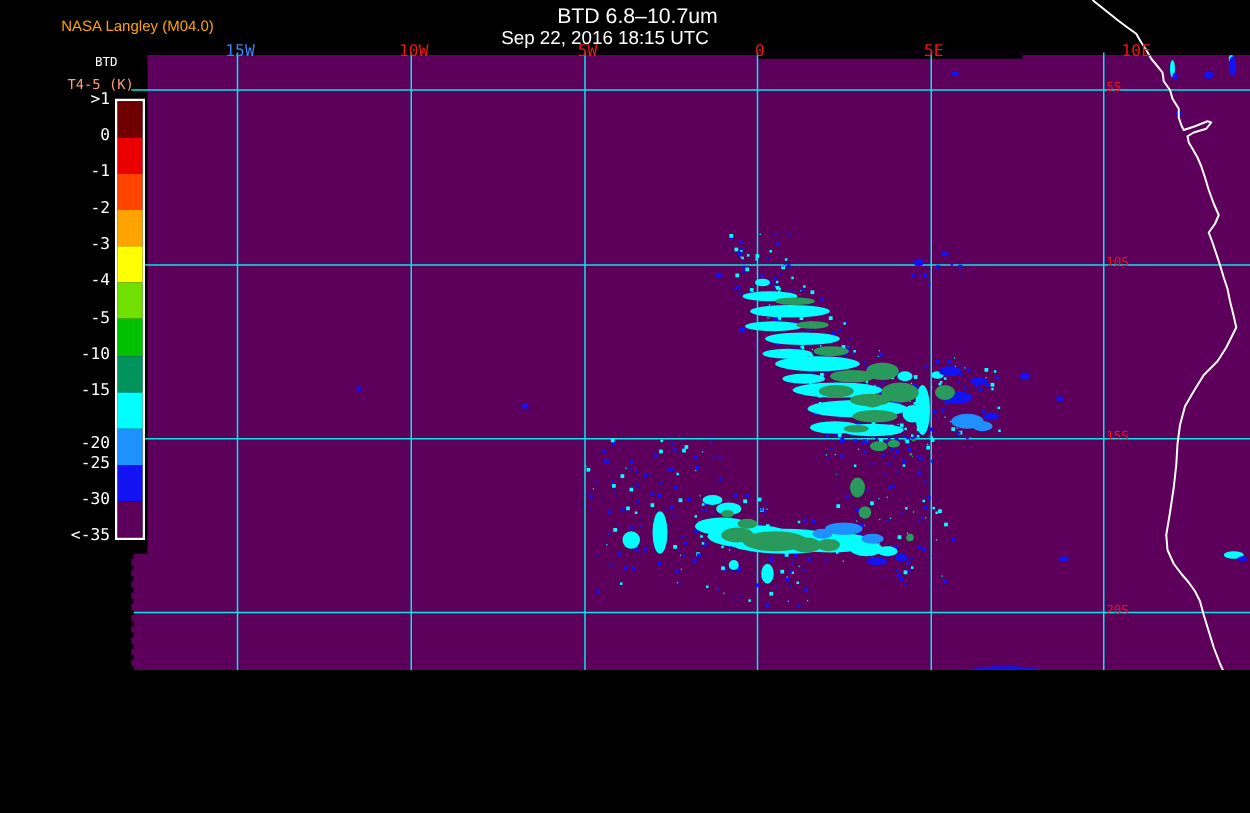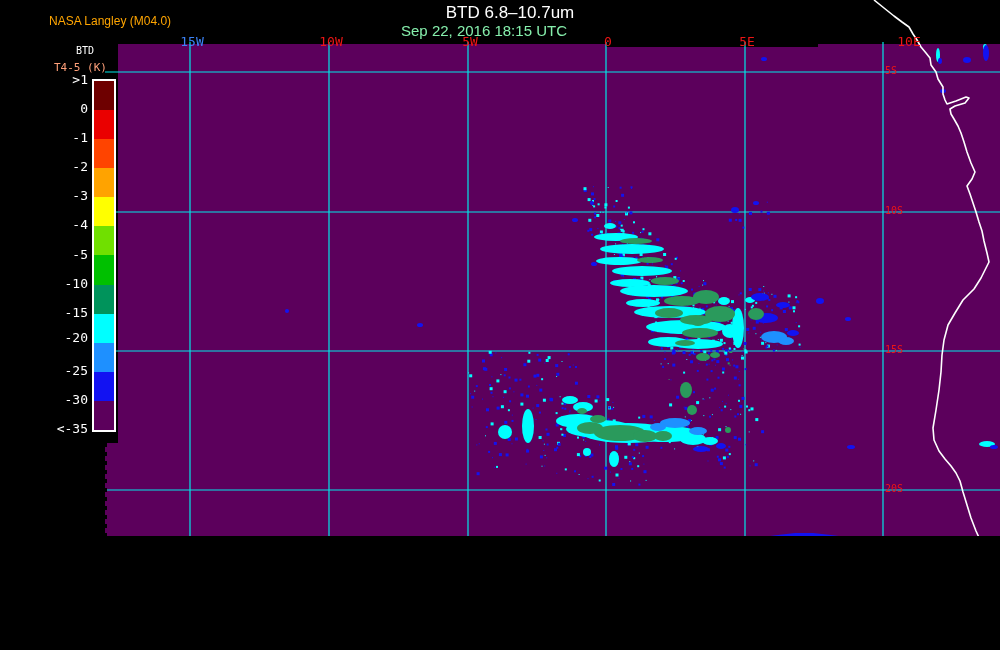--- a/index.html
+++ b/index.html
@@ -4,21 +4,21 @@
 <style>
   html,body{margin:0;padding:0;background:#000;}
   .stage{position:relative;width:1000px;height:536px;background:#000;overflow:hidden;
          font-family:"DejaVu Sans Mono",monospace;margin-left:38px;}
   .stage svg{position:absolute;left:0;top:0;}
   .credit{position:absolute;left:11px;top:14px;font-family:"Liberation Sans",sans-serif;
           font-size:12px;color:#ffa500;white-space:pre;}
   .title{position:absolute;top:3px;left:472px;transform:translateX(-50%);
          font-family:"Liberation Sans",sans-serif;font-size:17px;color:#fff;white-space:pre;}
   .subtitle{position:absolute;top:22px;left:446px;transform:translateX(-50%);
-            font-family:"Liberation Sans",sans-serif;font-size:15px;color:#86efac;white-space:pre;}
+            font-family:"Liberation Sans",sans-serif;font-size:15px;color:#ffffff;white-space:pre;}
   .cbar-title{position:absolute;left:38px;top:45px;font-size:10px;color:#fff;white-space:pre;}
   .cbar-units{position:absolute;left:16px;top:61px;font-size:11px;color:#ffa07a;white-space:pre;}
   .cbar-box{position:absolute;left:54px;top:79px;width:24px;height:353px;
             border:2px solid #fff;box-sizing:border-box;background:#000;}
   .cbar-box .seg{width:100%;}
   .cbar-label{position:absolute;width:46px;left:4px;text-align:right;
               font-size:13px;color:#fff;white-space:pre;}
   .lon-label{position:absolute;top:34px;transform:translateX(-50%);
              font-size:13px;white-space:pre;}
   .lat-label{position:absolute;left:847px;font-size:10px;white-space:pre;}
@@ -931,21 +931,21 @@
   <div id="cbarlabels">
       <div class="cbar-label" style="top: 72px;">&gt;1</div>
       <div class="cbar-label" style="top: 101.083px;">0</div>
       <div class="cbar-label" style="top: 130.167px;">-1</div>
       <div class="cbar-label" style="top: 159.25px;">-2</div>
       <div class="cbar-label" style="top: 188.333px;">-3</div>
       <div class="cbar-label" style="top: 217.417px;">-4</div>
       <div class="cbar-label" style="top: 246.5px;">-5</div>
       <div class="cbar-label" style="top: 275.583px;">-10</div>
       <div class="cbar-label" style="top: 304.667px;">-15</div>
-      <div class="cbar-label" style="top: 330px;">-20</div>
+      <div class="cbar-label" style="top: 347px;">-20</div>
       <div class="cbar-label" style="top: 362.833px;">-25</div>
       <div class="cbar-label" style="top: 391.917px;">-30</div>
       <div class="cbar-label" style="top: 421px;">&lt;-35</div>
     </div>
   <div id="lonlabels">
       <div class="lon-label" style="left: 154px; color: #3b82f6;">15W</div>
       <div class="lon-label" style="left: 293px; color: rgb(238, 21, 21);">10W</div>
       <div class="lon-label" style="left: 432px; color: rgb(238, 21, 21);">5W</div>
       <div class="lon-label" style="left: 570px; color: rgb(238, 21, 21);">0</div>
       <div class="lon-label" style="left: 709px; color: rgb(238, 21, 21);">5E</div>

